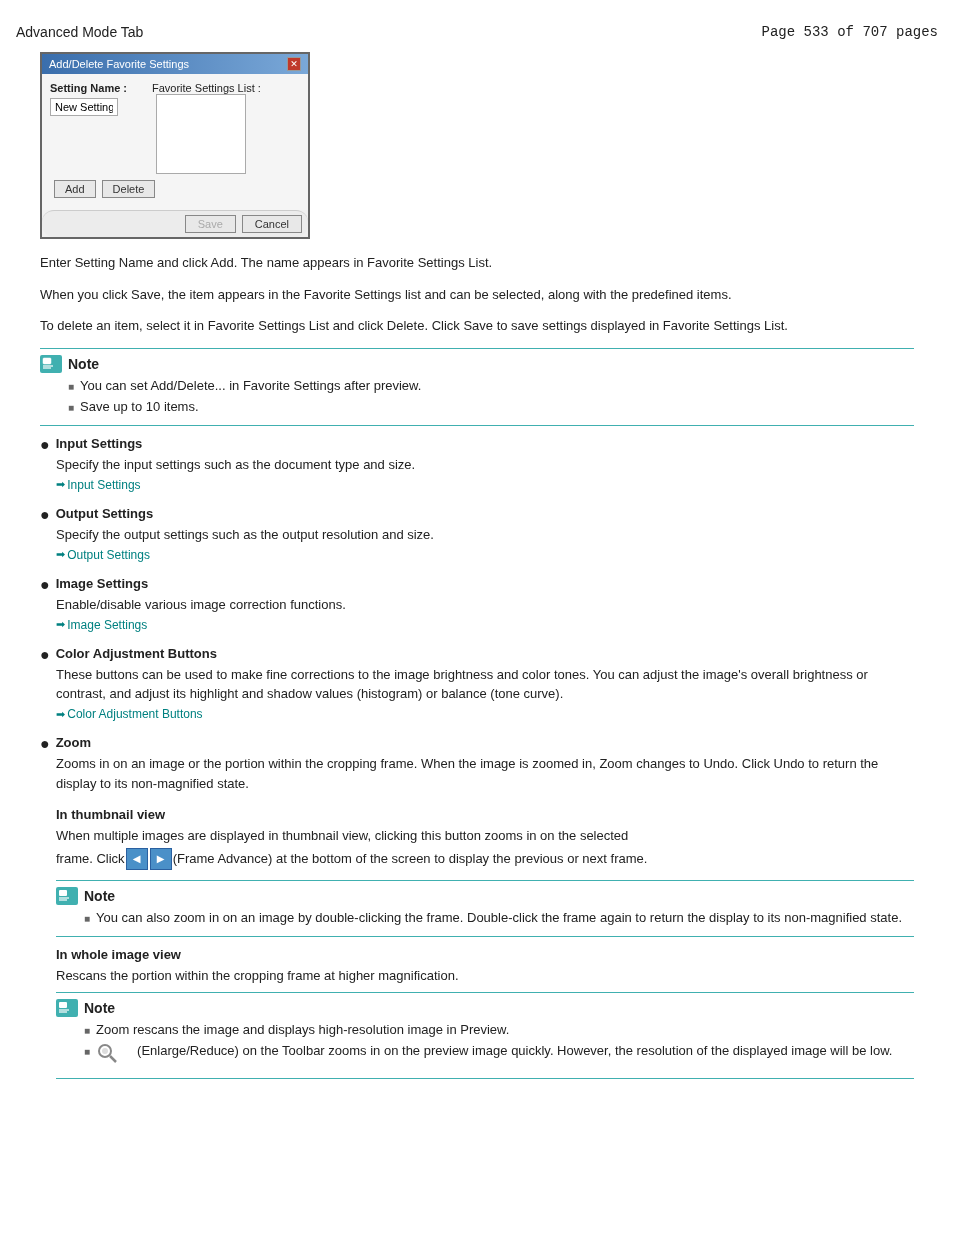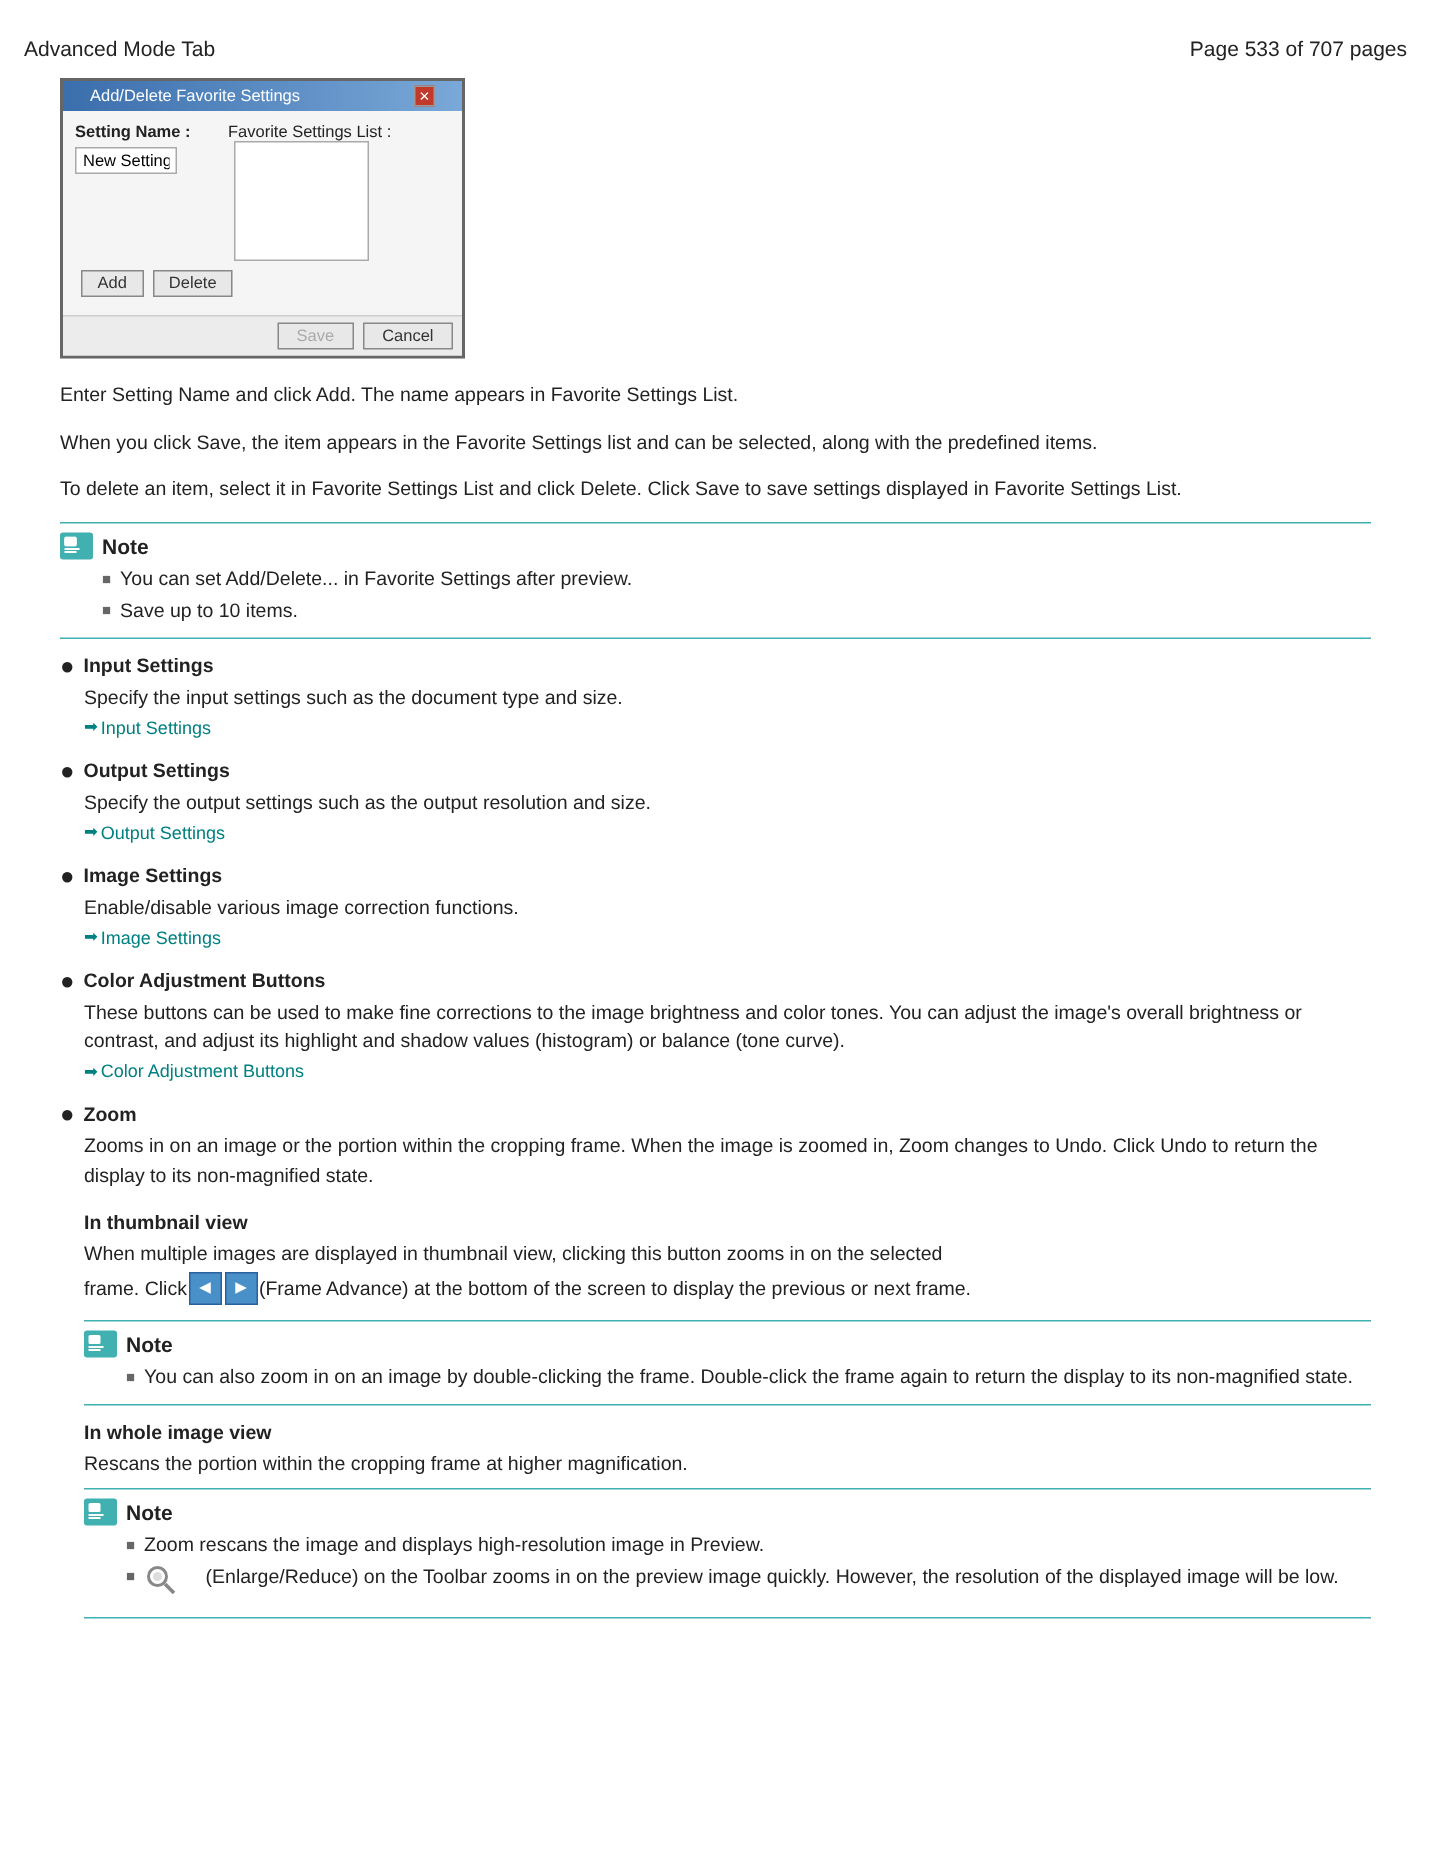--- a/index.html
+++ b/index.html
@@ -24,39 +24,40 @@
     .page-title {
       font-size: 14px;
       font-weight: normal;
       color: #222;
     }
 
     .page-number {
       font-size: 14px;
       font-weight: normal;
       color: #222;
+      font-family: Liberation Mono, monospace;
     }
 
     .main-content {
       padding: 8px 40px 20px 40px;
     }
 
     
     .dialog-screenshot {
       border: 2px solid #666;
       width: 270px;
       margin-bottom: 14px;
       background: #f0f0f0;
       font-size: 11px;
     }
 
     .dialog-title-bar {
       background: linear-gradient(to right, #3a6eac, #7aa8d8);
       color: #fff;
-      padding: 3px 18px;
+      padding: 3px 7px;
       font-size: 11px;
       display: flex;
       justify-content: space-between;
       align-items: center;
     }
 
     .dialog-close-btn {
       background: #c0392b;
       color: #fff;
       border: 1px solid #999;
@@ -127,20 +128,21 @@
       color: #333;
     }
 
     .dialog-footer {
       display: flex;
       justify-content: flex-end;
       gap: 6px;
       padding: 4px 6px;
       border-top: 1px solid #ccc;
       background: #ececec;
+      border-radius: 12px;
     }
 
     .dialog-footer-btn {
       border: 1px solid #888;
       background: #e8e8e8;
       padding: 2px 12px;
       font-size: 11px;
       cursor: pointer;
       color: #333;
     }

